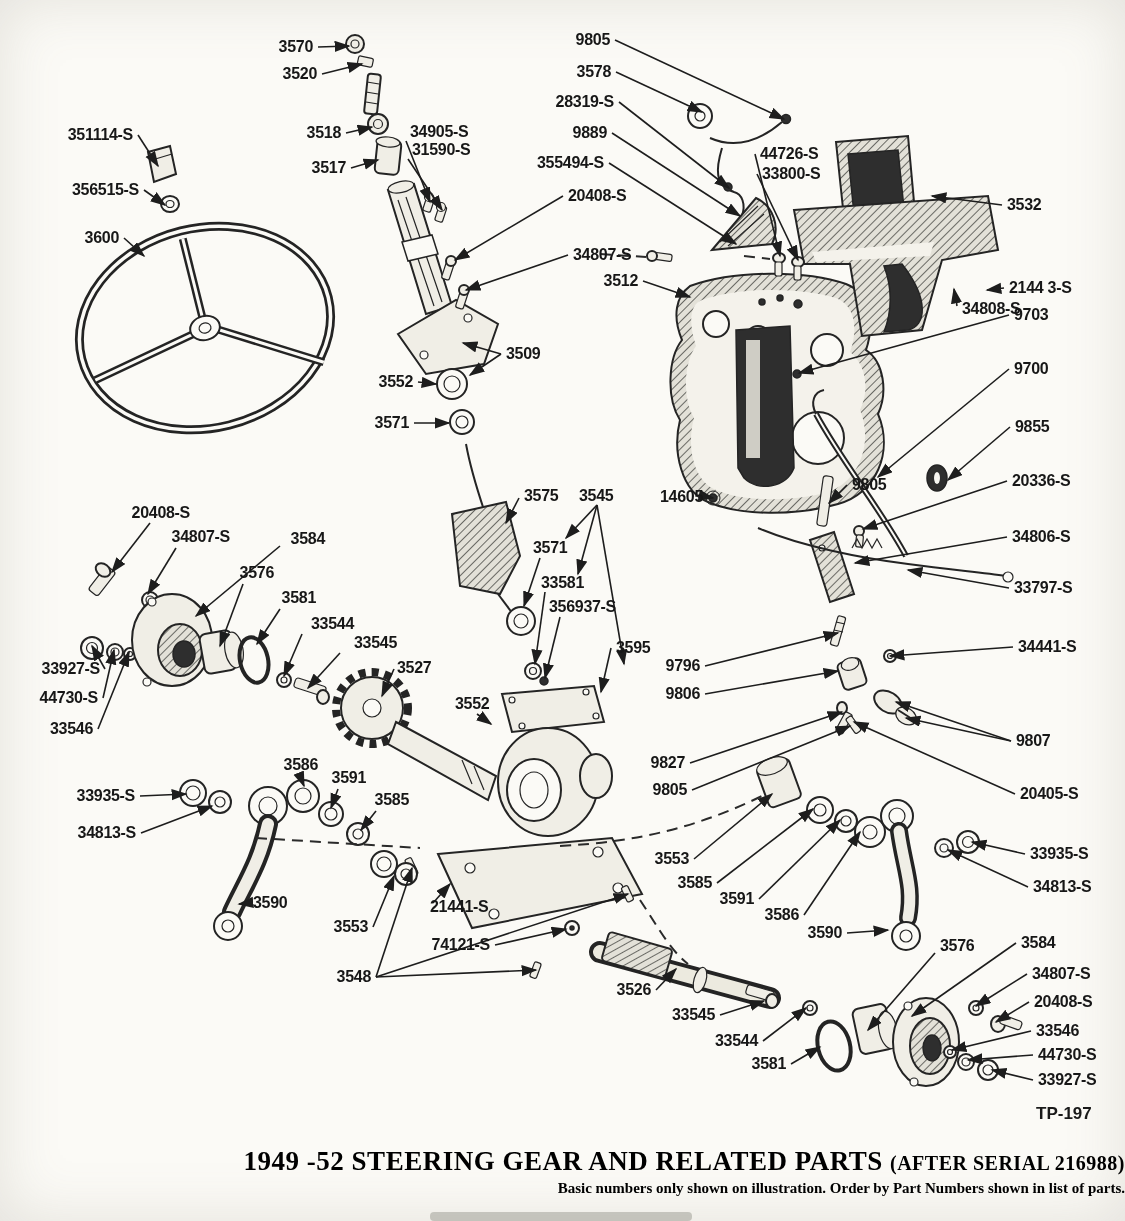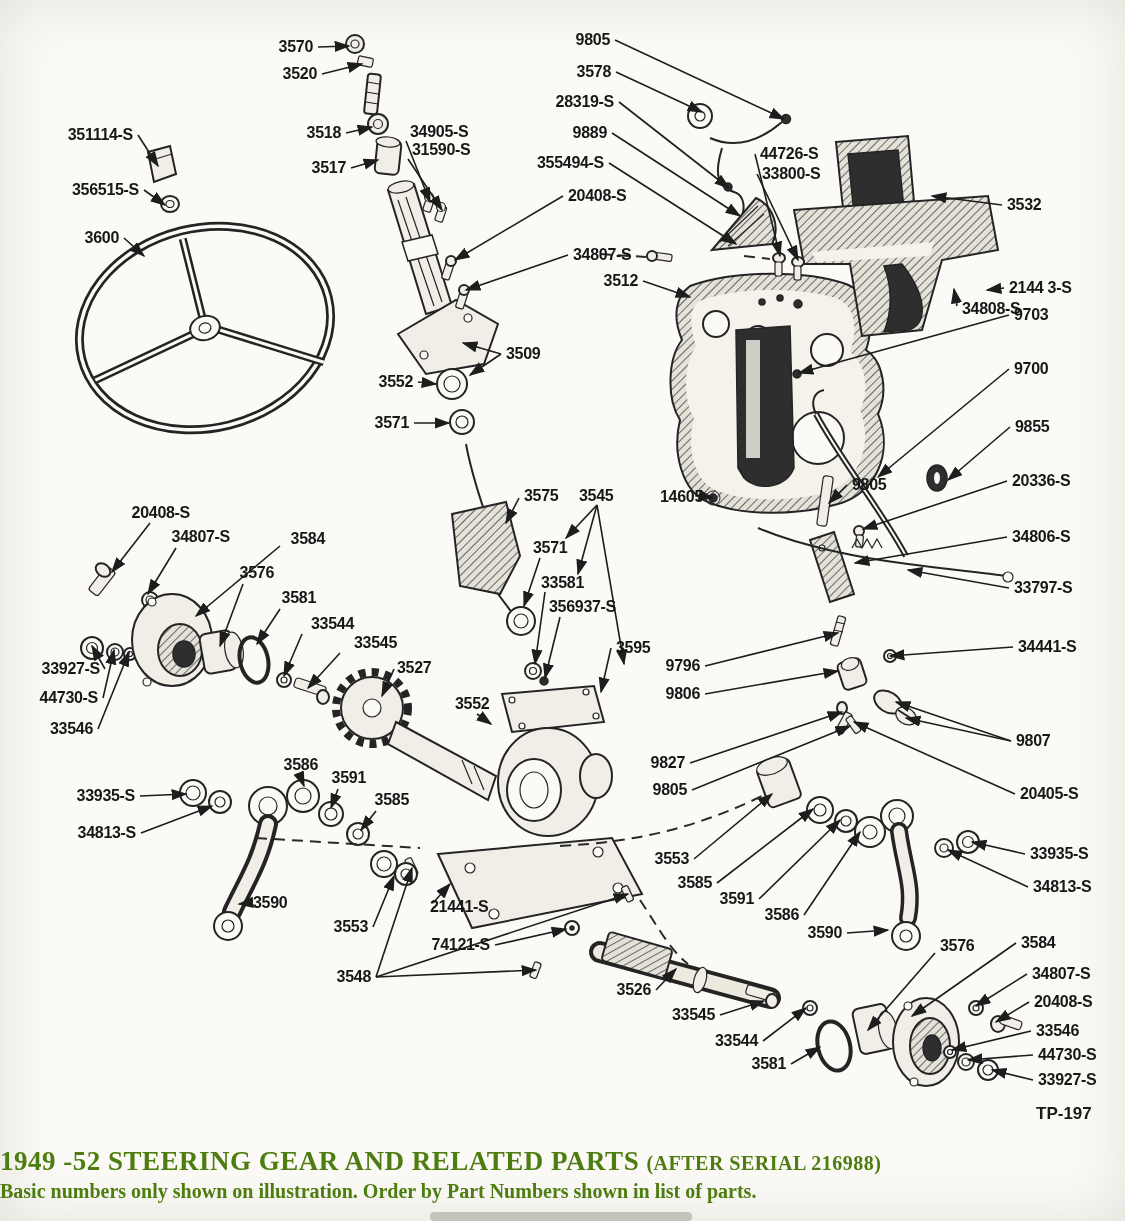--- a/index.html
+++ b/index.html
@@ -8,25 +8,25 @@
   svg{position:absolute;left:0;top:0;}
   .fl{fill:#f0eee6;stroke:#242424;stroke-width:2;}
   .wh{fill:#fbfaf6;stroke:#242424;stroke-width:2;}
   .dk{fill:#2e2e2e;stroke:#242424;stroke-width:1.5;}
   .ht{fill:url(#hatch);stroke:#242424;stroke-width:2;}
   .ln{fill:none;stroke:#242424;stroke-width:2;}
   .thin{stroke-width:1.2;}
   .dash{fill:none;stroke:#2a2a2a;stroke-width:2;stroke-dasharray:11 7;}
   #labels-layer text{font:bold 16px "Liberation Sans",sans-serif;fill:#171717;letter-spacing:-.3px;}
   #labels-layer line{stroke:#1d1d1d;stroke-width:1.6;}
-  .caption{position:absolute;left:0;right:0;top:1146px;text-align:left;color:#4d7c0f;
+  .caption{position:absolute;left:0;right:0;top:1146px;text-align:right;color:#000000;
            font-family:"Liberation Serif",serif;}
   .caption .l1{font-size:27px;font-weight:bold;letter-spacing:.5px;}
   .caption .l1 .suffix{font-size:20px;}
-  .caption .l2{font-size:20px;font-weight:bold;margin-top:3px;}
+  .caption .l2{font-size:15px;font-weight:bold;margin-top:3px;}
   .plate{position:absolute;left:1036px;top:1104px;font:bold 17px "Liberation Sans",sans-serif;color:#1a1a1a;}
 </style>
 </head>
 <body>
 
 <div id="page">
 
 <svg width="1125" height="1221" viewBox="0 0 1125 1221">
   <defs>
     <pattern id="hatch" width="6" height="6" patternUnits="userSpaceOnUse" patternTransform="rotate(45)">

